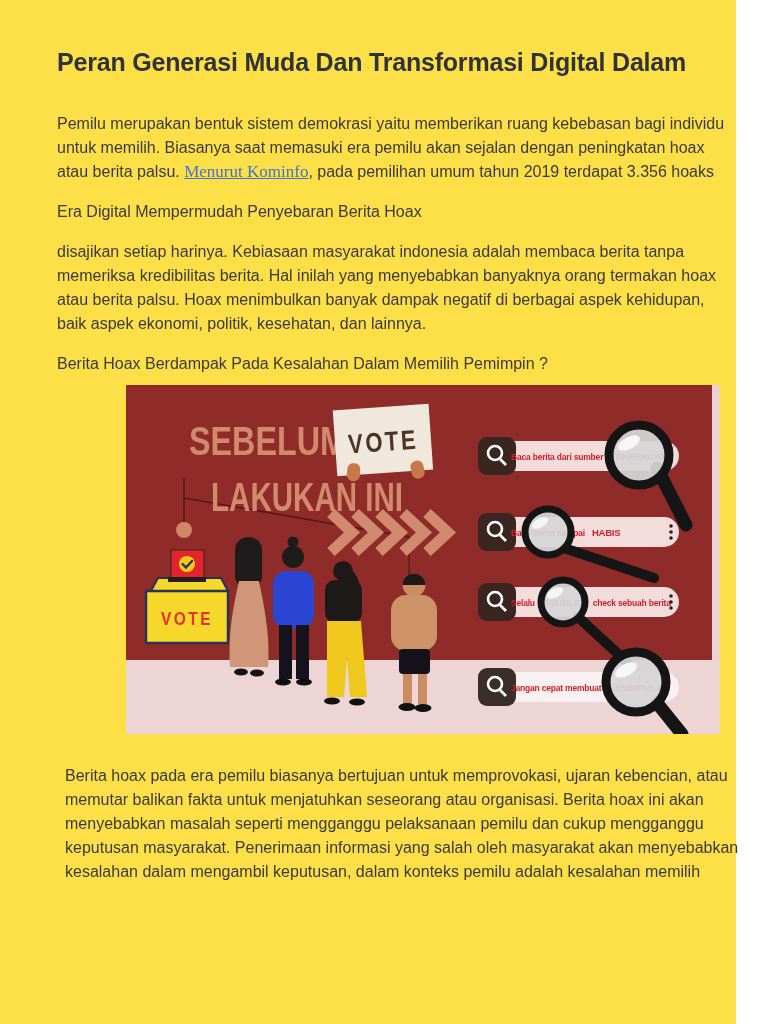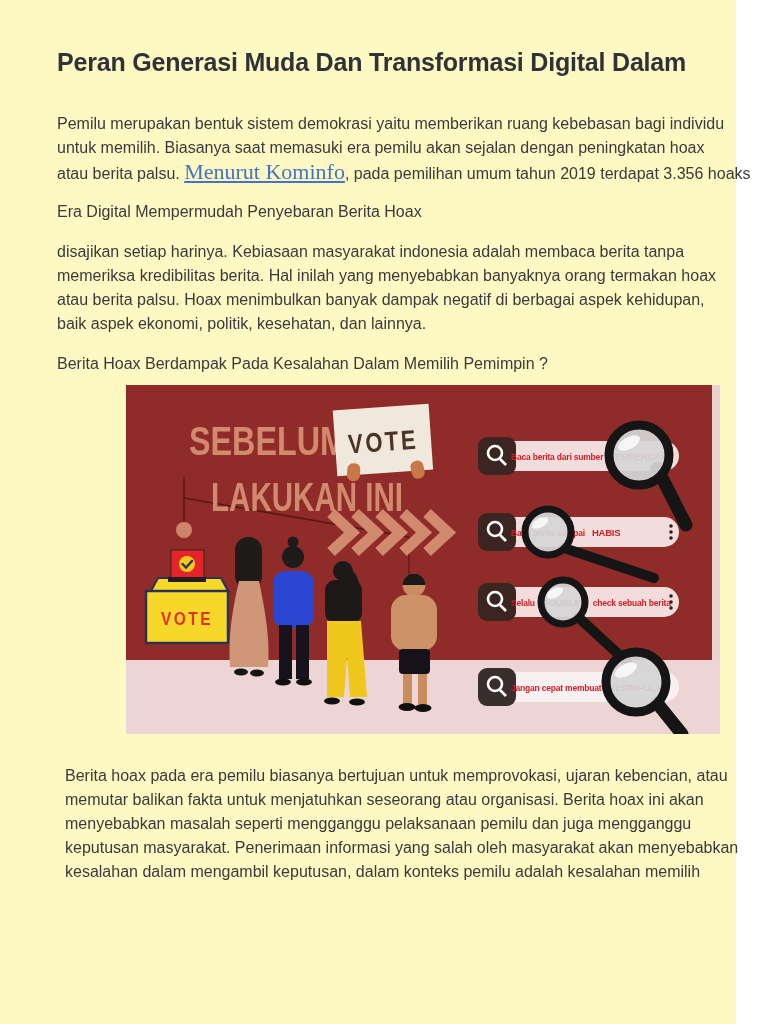--- a/index.html
+++ b/index.html
@@ -1,27 +1,27 @@
 <!DOCTYPE html>
 <html><head>
 <meta charset="utf-8">
 <style>
   html,body{margin:0;padding:0;}
   body{width:768px;height:1024px;background:#ffffff;overflow:hidden;
        font-family:"Liberation Sans",sans-serif;}
-  .page{width:736px;height:1024px;background:#fef9c3;position:relative;}
+  .page{width:736px;height:1024px;background:#fde047;position:relative;}
   .content{padding:46px 57px 0 57px;}
   .doc-title{margin:0 0 34px 0;text-align:center;color:#2f3338;
              font-family:"Liberation Sans",sans-serif;font-weight:bold;
              font-size:25px;line-height:32px;letter-spacing:-0.2px;}
   .doc-title span{display:block;white-space:nowrap;}
   .para{margin:0 0 16px 0;}
   .line{height:24px;line-height:24px;font-size:16px;color:#3a3a3c;white-space:nowrap;}
   .subhead{margin:0 0 16px 0;}
-  .kominfo{font-family:"Liberation Serif",serif;font-size:22px;color:#4273c8;
+  .kominfo{font-family:"Liberation Serif",serif;font-size:17px;color:#4273c8;
            text-decoration:underline;cursor:pointer;}
   .subhead-hoax{margin:0 0 9px 0;}
   .infographic{margin:0 0 30px 33px;width:594px;height:349px;position:relative;
                line-height:0;padding-left:36px;}
   .after-info{margin:8px;}
   svg text{font-family:"Liberation Sans",sans-serif;}
 </style>
 </head>
 <body>
 
@@ -202,19 +202,19 @@
             <circle cx="510" cy="297" r="30" fill="#d5d5d5" fill-opacity="0.93" stroke="#151515" stroke-width="9"></circle>
             <ellipse cx="500" cy="285" rx="12" ry="6" fill="#f6f6f6" transform="rotate(-28 500 285)"></ellipse>
           </g>
         </g>
       </svg>
     </div>
 
     <div class="para after-info">
       <div class="line">Berita hoax pada era pemilu biasanya bertujuan untuk memprovokasi, ujaran kebencian, atau</div>
       <div class="line">memutar balikan fakta untuk menjatuhkan seseorang atau organisasi. Berita hoax ini akan</div>
-      <div class="line">menyebabkan masalah seperti mengganggu pelaksanaan pemilu dan juga mengganggu</div>
+      <div class="line">menyebabkan masalah seperti mengganggu pelaksanaan pemilu dan cukup mengganggu</div>
       <div class="line">keputusan masyarakat. Penerimaan informasi yang salah oleh masyarakat akan menyebabkan</div>
       <div class="line">kesalahan dalam mengambil keputusan, dalam konteks pemilu adalah kesalahan memilih</div>
     </div>
 
   </div>
 </div>
 
 </body></html>

